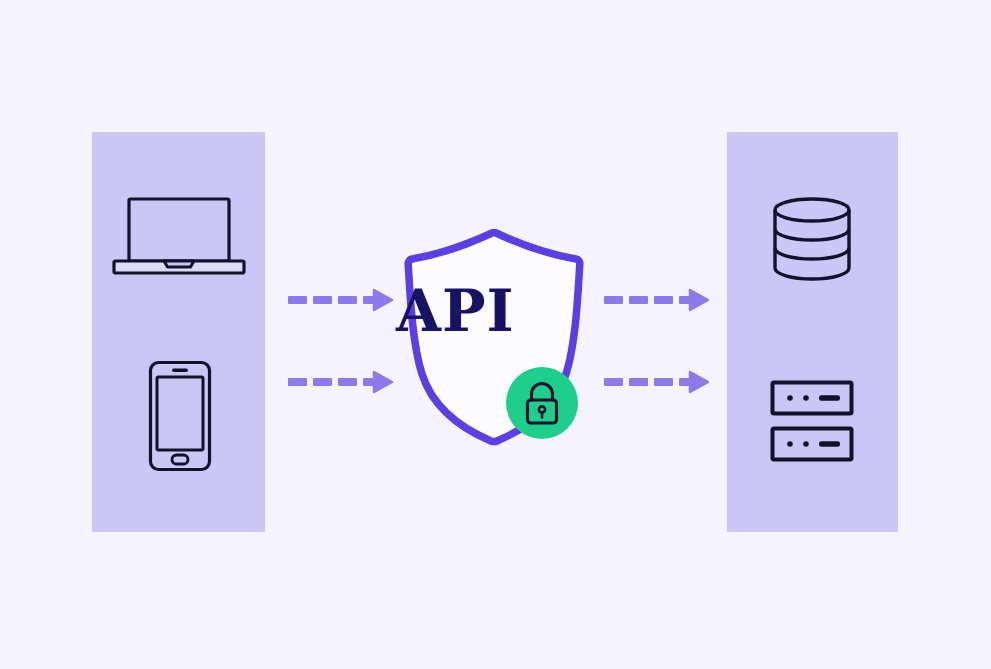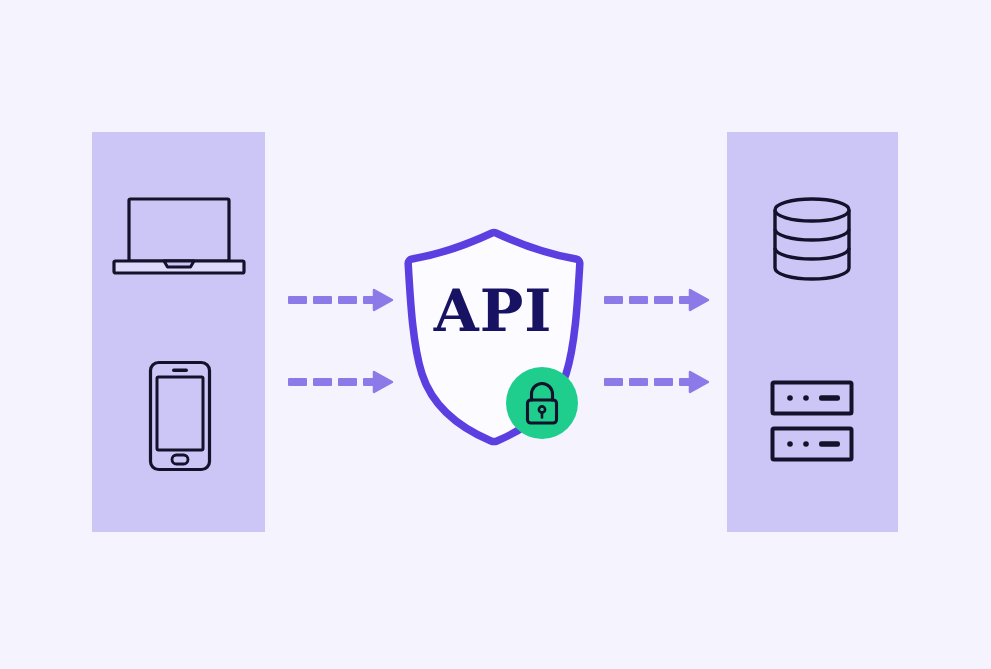--- a/index.html
+++ b/index.html
@@ -57,21 +57,20 @@
     left: 396px;
     top: 222px;
     width: 200px;
     height: 228px;
   }
   #api-label {
     position: absolute;
     left: 396px;
     top: 282px;
     width: 194px;
-    text-align: center;
     font-family: "DejaVu Serif", "Liberation Serif", serif;
     font-weight: bold;
     font-size: 58px;
     letter-spacing: 1px;
     color: #181263;
     line-height: 58px;
     user-select: none;
   }
   #lock-badge {
     position: absolute;

